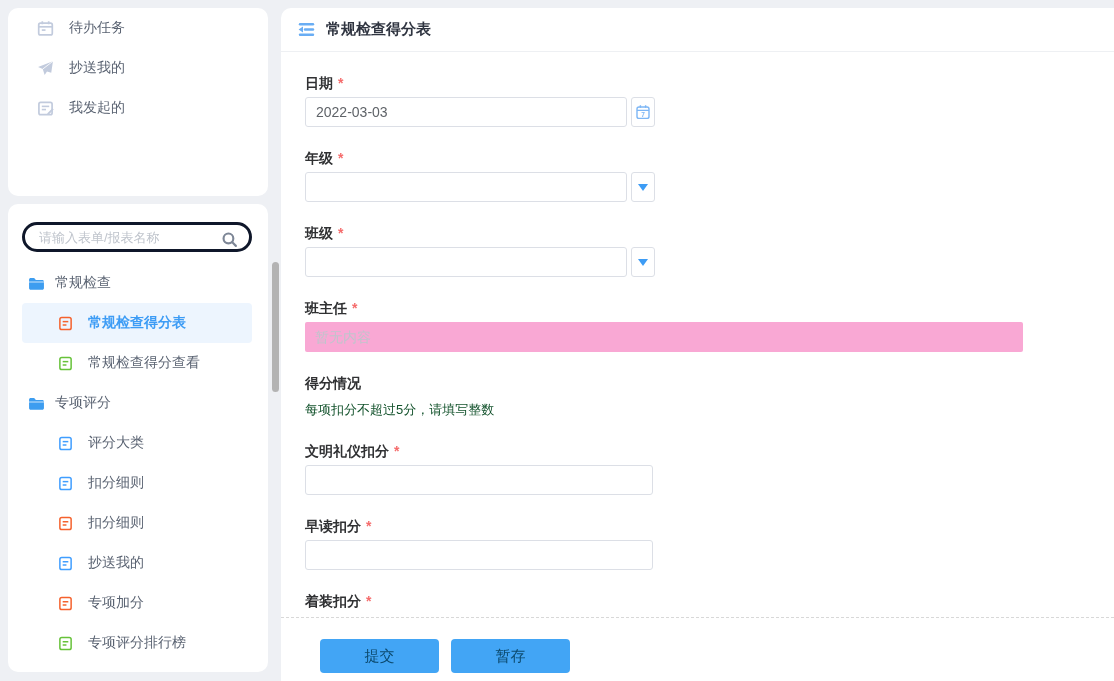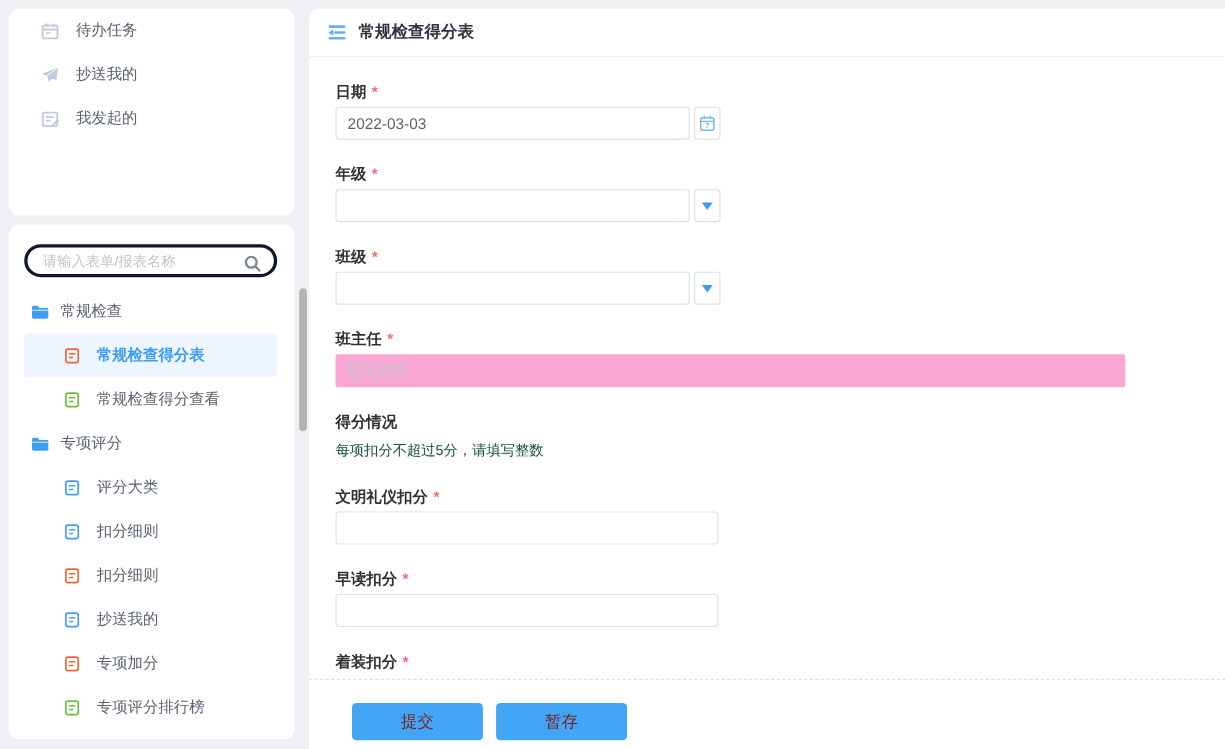--- a/index.html
+++ b/index.html
@@ -59,21 +59,21 @@
   .wide-disabled::placeholder{color:#c0c4cc;}
   .section-title{font-size:14px;font-weight:bold;color:#303133;line-height:16px;margin:0;}
   .hint{font-size:13px;color:#14532d;margin-top:11px;line-height:15px;}
   .score-group{margin-top:26px;}
   .score-input{width:326px;height:28px;border:1px solid #dcdfe6;border-radius:3px;padding:0 10px;
     font-size:14px;color:#5f6368;font-family:inherit;outline:none;background:#fff;}
 
   .main-footer{position:absolute;left:0;right:0;bottom:0;height:64px;background:#fff;
     border-top:1px dashed #d8d8d8;box-sizing:border-box;display:flex;align-items:flex-start;
     padding:21px 0 0 39px;gap:12px;}
-  .btn{width:119px;height:34px;border:none;border-radius:4px;background:#42a5f5;color:#7f1d1d;
+  .btn{width:119px;height:34px;border:none;border-radius:4px;background:#42a5f5;color:#0c4a6e;
     font-size:15px;font-family:inherit;cursor:pointer;}
 </style>
 </head>
 <body>
 
 <div class="card card-nav">
   <div class="nav-item">
     <span class="nico">
       <svg width="17" height="17" viewBox="0 0 16 16">
           <rect x="1.6" y="3" width="12.8" height="11" rx="1.6" fill="none" stroke="#c2cbdd" stroke-width="1.6"></rect>

